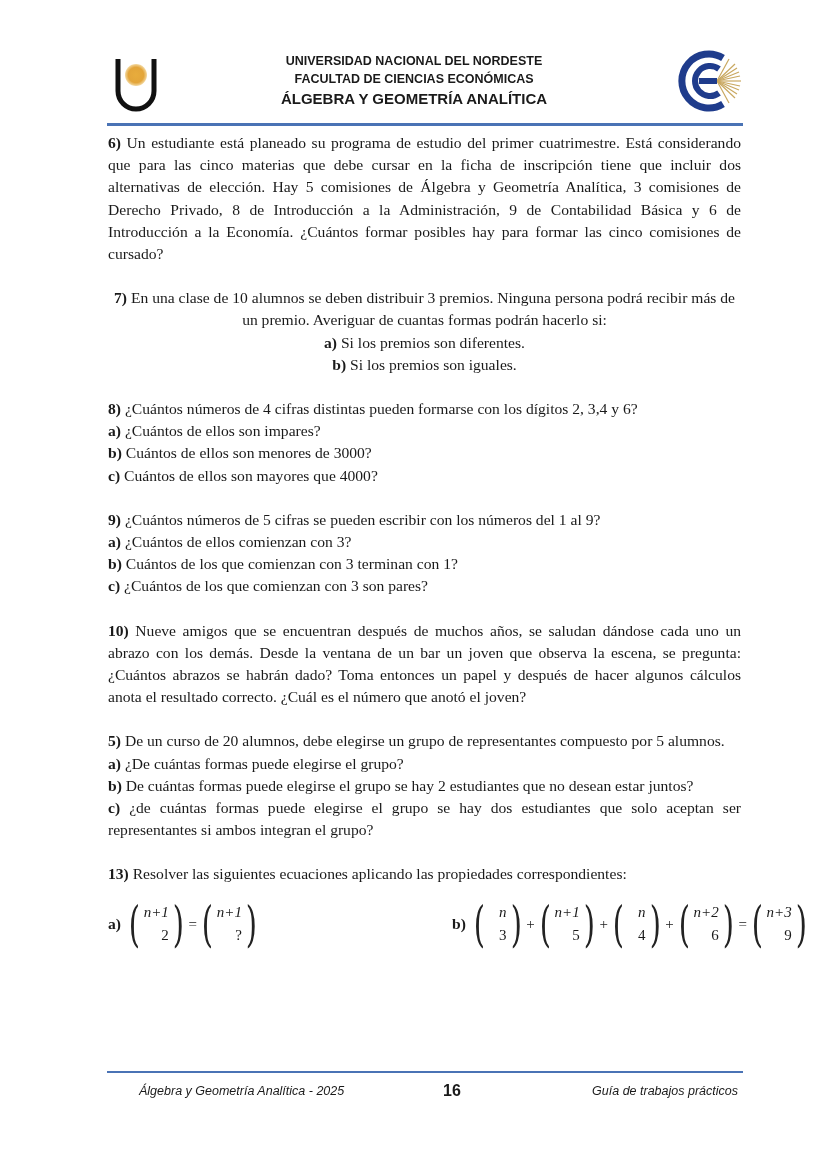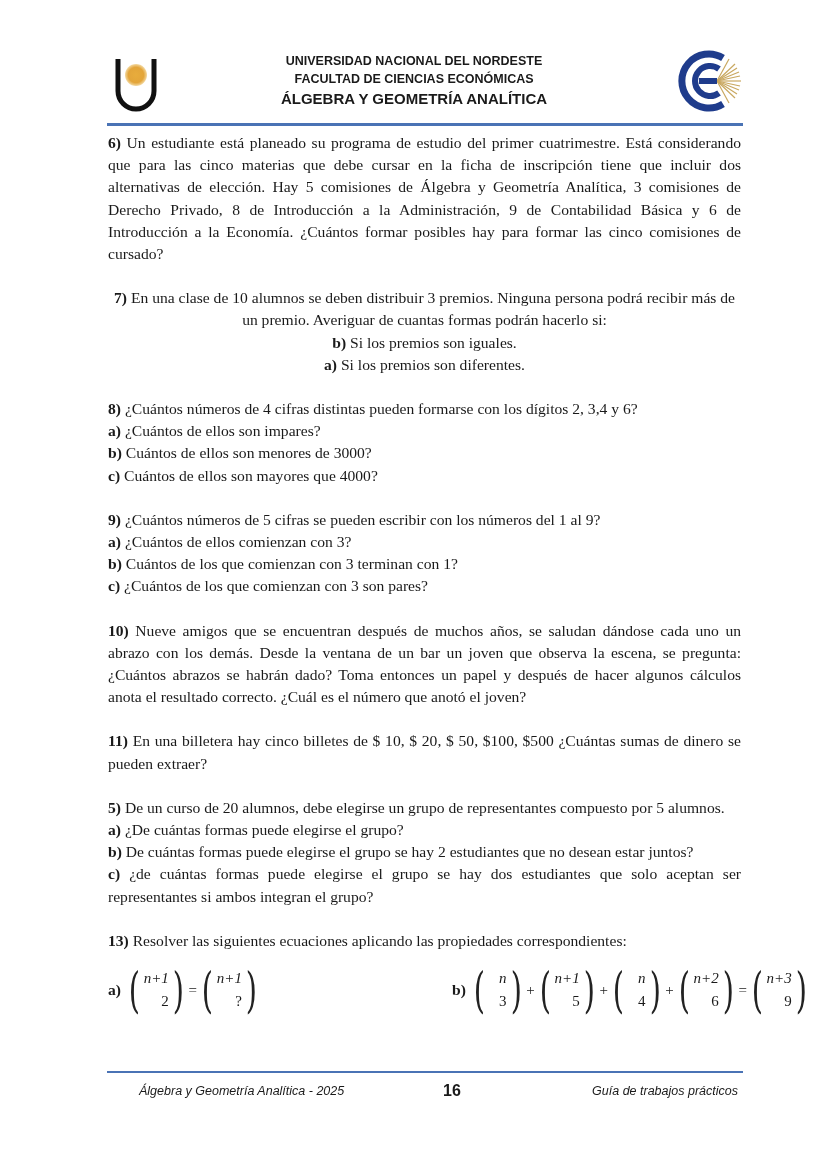--- a/index.html
+++ b/index.html
@@ -76,45 +76,42 @@
 </div>
 
 <div class="content">
 
   <div class="q">
     <p><b>6)</b> <span>Un estudiante está planeado su programa de estudio del primer cuatrimestre. Está considerando que para las cinco materias que debe cursar en la ficha de inscripción tiene que incluir dos alternativas de elección. Hay 5 comisiones de Álgebra y Geometría Analítica, 3 comisiones de Derecho Privado, 8 de Introducción a la Administración, 9 de Contabilidad Básica y 6 de Introducción a la Economía. ¿Cuántos formar posibles hay para formar las cinco comisiones de cursado?</span></p>
   </div>
 
   <div class="q" style="text-align:center;">
     <p><b>7)</b> <span>En una clase de 10 alumnos se deben distribuir 3 premios. Ninguna persona podrá recibir más de un premio. Averiguar de cuantas formas podrán hacerlo si:</span></p>
+    <p><b>a)</b> <span>Si los premios son diferentes.</span></p>
     <p><b>b)</b> <span>Si los premios son iguales.</span></p>
-    <p><b>a)</b> <span>Si los premios son diferentes.</span></p>
   </div>
 
   <div class="q" style="text-align:left;">
     <p><b>8)</b> <span>¿Cuántos números de 4 cifras distintas pueden formarse con los dígitos 2, 3,4 y 6?</span></p>
     <p><b>a)</b> <span>¿Cuántos de ellos son impares?</span></p>
     <p><b>b)</b> <span>Cuántos de ellos son menores de 3000?</span></p>
     <p><b>c)</b> <span>Cuántos de ellos son mayores que 4000?</span></p>
   </div>
 
   <div class="q" style="text-align:left;">
     <p><b>9)</b> <span>¿Cuántos números de 5 cifras se pueden escribir con los números del 1 al 9?</span></p>
     <p><b>a)</b> <span>¿Cuántos de ellos comienzan con 3?</span></p>
     <p><b>b)</b> <span>Cuántos de los que comienzan con 3 terminan con 1?</span></p>
     <p><b>c)</b> <span>¿Cuántos de los que comienzan con 3 son pares?</span></p>
   </div>
 
   <div class="q">
     <p><b>10)</b> <span>Nueve amigos que se encuentran después de muchos años, se saludan dándose cada uno un abrazo con los demás. Desde la ventana de un bar un joven que observa la escena, se pregunta: ¿Cuántos abrazos se habrán dado? Toma entonces un papel y después de hacer algunos cálculos anota el resultado correcto. ¿Cuál es el número que anotó el joven?</span></p>
   </div>
 
-  <div class="q">
-    <p><b>11)</b> <span>En una billetera hay cinco billetes de $ 10, $ 20, $ 50, $100, $500 ¿Cuántas sumas de dinero se pueden extraer?</span></p>
-  </div>
 
   <div class="q">
     <p><b>5)</b> <span>De un curso de 20 alumnos, debe elegirse un grupo de representantes compuesto por 5 alumnos.</span></p>
     <p><b>a)</b> <span>¿De cuántas formas puede elegirse el grupo?</span></p>
     <p><b>b)</b> <span>De cuántas formas puede elegirse el grupo se hay 2 estudiantes que no desean estar juntos?</span></p>
     <p><b>c)</b> <span>¿de cuántas formas puede elegirse el grupo se hay dos estudiantes que solo aceptan ser representantes si ambos integran el grupo?</span></p>
   </div>
 
   <div class="q" style="text-align:left; margin-bottom:12px;">
     <p><b>13)</b> <span>Resolver las siguientes ecuaciones aplicando las propiedades correspondientes:</span></p>

